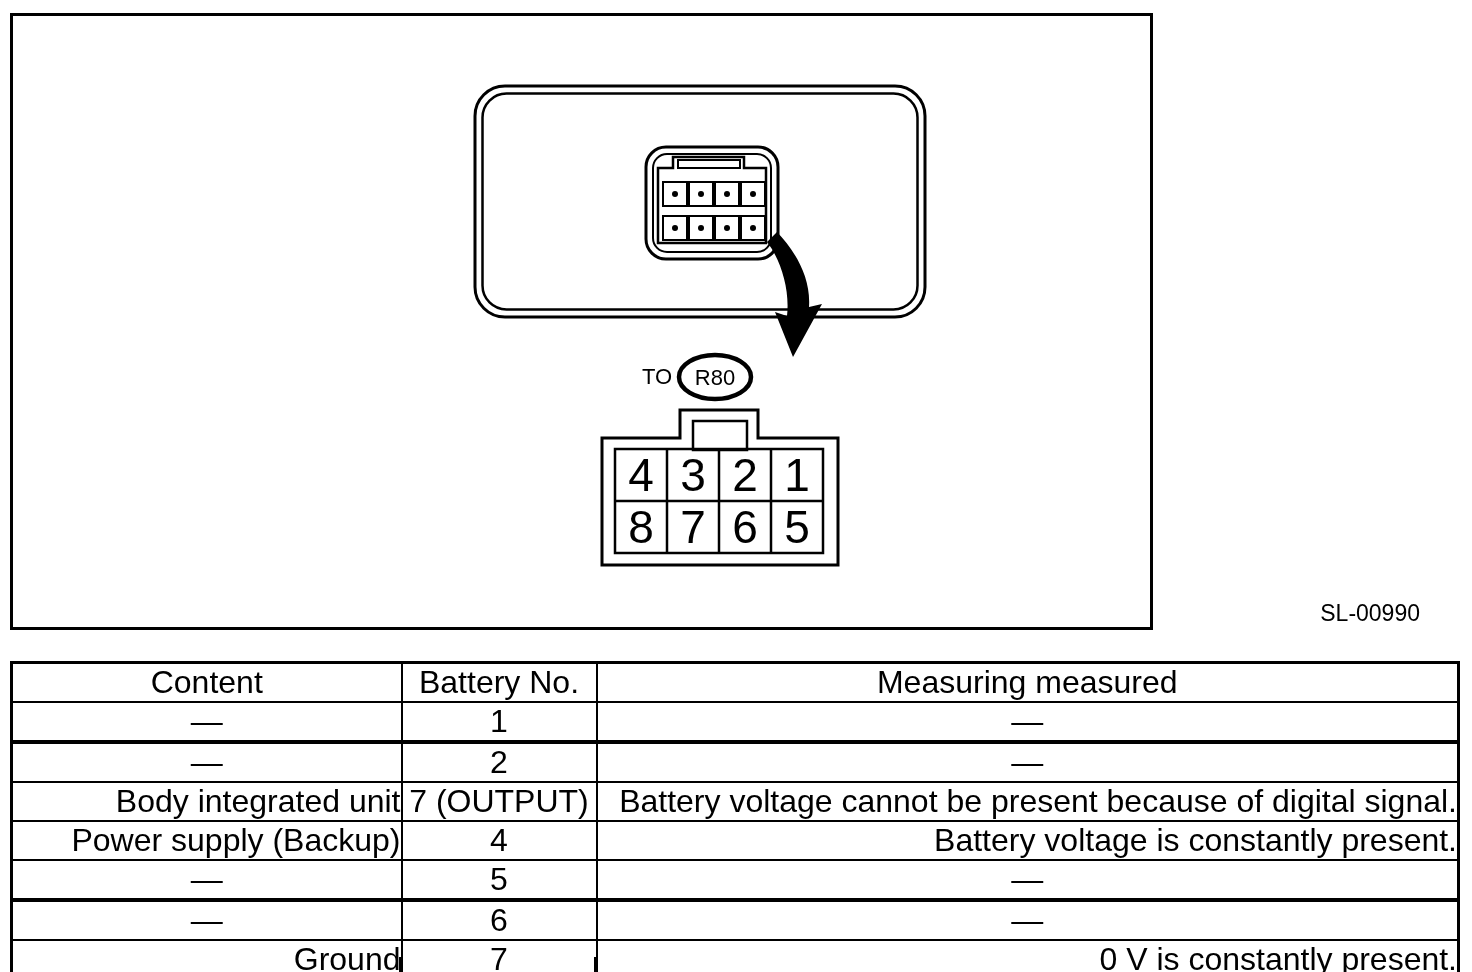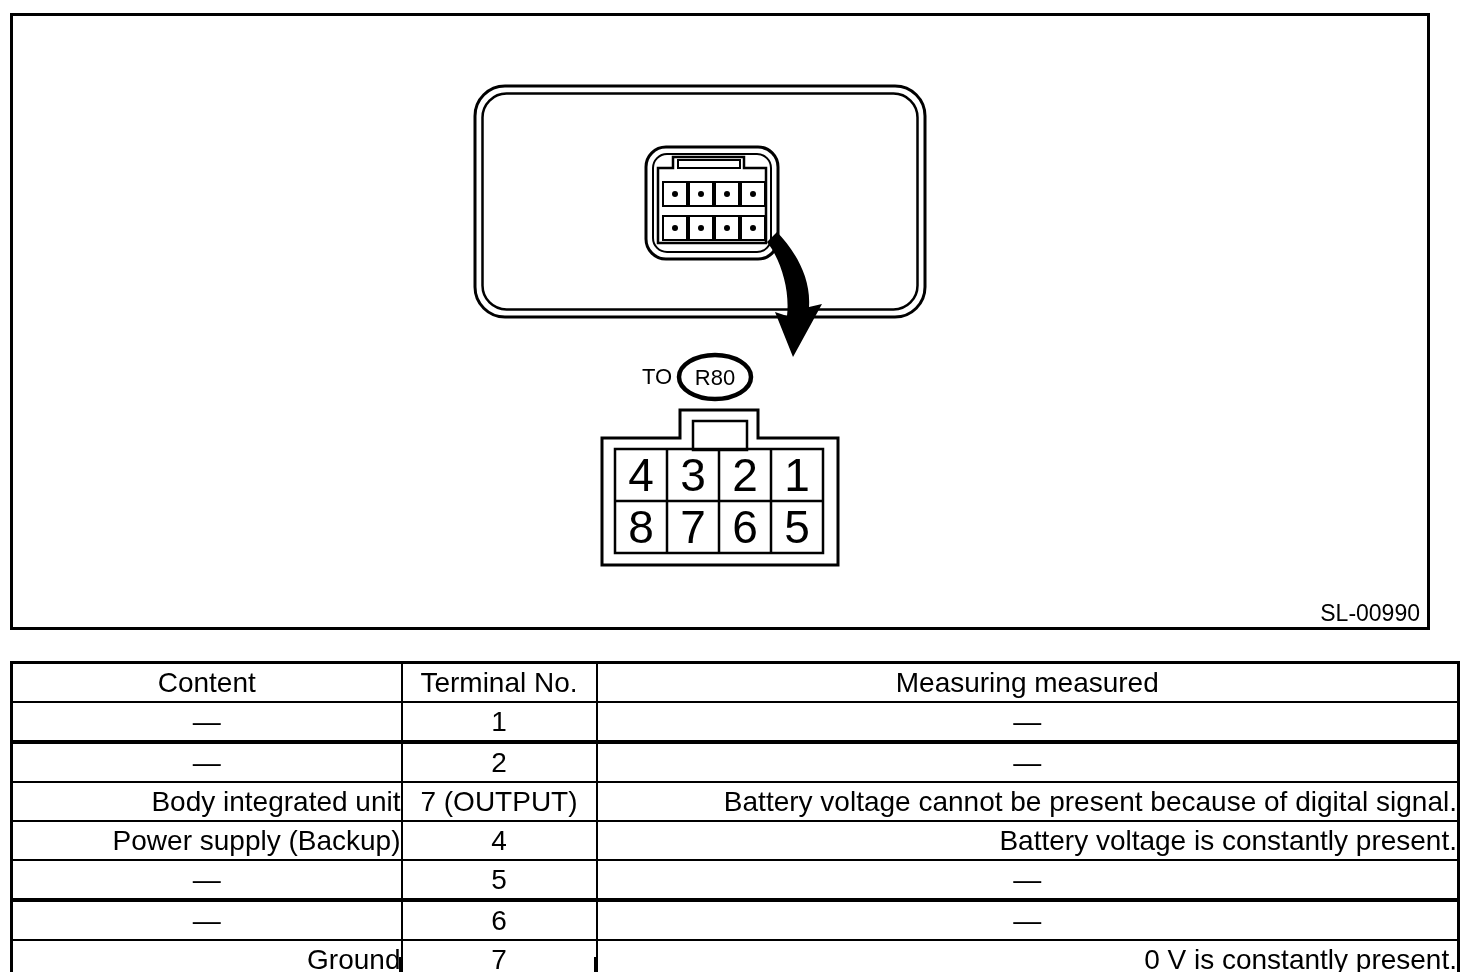--- a/index.html
+++ b/index.html
@@ -1,35 +1,35 @@
 <!DOCTYPE html>
 <html><head>
 <meta charset="utf-8">
 <style>
   html,body { margin:0; padding:0; background:#ffffff; }
   body {
     position:relative; width:1472px; height:972px; overflow:hidden;
     font-family:"Liberation Sans", sans-serif; color:#000;
   }
   .figure-box {
-    position:absolute; left:10px; top:13px; width:1420px; height:617px;
+    position:absolute; left:10px; top:13px; width:1143px; height:617px;
     border:3px solid #000; box-sizing:border-box;
   }
   .figure-box svg { position:absolute; left:-3px; top:-3px; }
   svg text { font-family:"Liberation Sans", sans-serif; fill:#000; }
   svg .shape { fill:none; stroke:#000; }
 
   table.terminal-table {
     position:absolute; left:10px; top:661px; width:1450px;
     border-collapse:collapse; table-layout:fixed;
     border:3px solid #000;
   }
   table.terminal-table th, table.terminal-table td {
     border:2px solid #000; height:37px; padding:0;
-    font-size:28px; font-weight:400; line-height:37px;
+    font-size:32px; font-weight:400; line-height:37px;
     overflow:hidden; white-space:nowrap;
   }
   .ac { text-align:center; }
   .al { text-align:right; padding-left:8px !important; }
   tr.tb > td { border-bottom-width:4px; }
   .col-stub { position:absolute; top:957px; width:2px; height:15px; background:#000; }
 </style>
 </head>
 <body>
 
@@ -96,21 +96,21 @@
 
 <table class="terminal-table">
   <colgroup>
       <col style="width:390px">
       <col style="width:195px">
       <col>
     </colgroup>
   <tbody>
     <tr>
       <th class="ac">Content</th>
-      <th class="ac">Terminal No.</th>
+      <th class="ac">Battery No.</th>
       <th class="ac">Measuring measured</th>
     </tr>
     <tr class="tb">
       <td class="ac">—</td>
       <td class="ac">1</td>
       <td class="ac">—</td>
     </tr>
     <tr>
       <td class="ac">—</td>
       <td class="ac">2</td>

